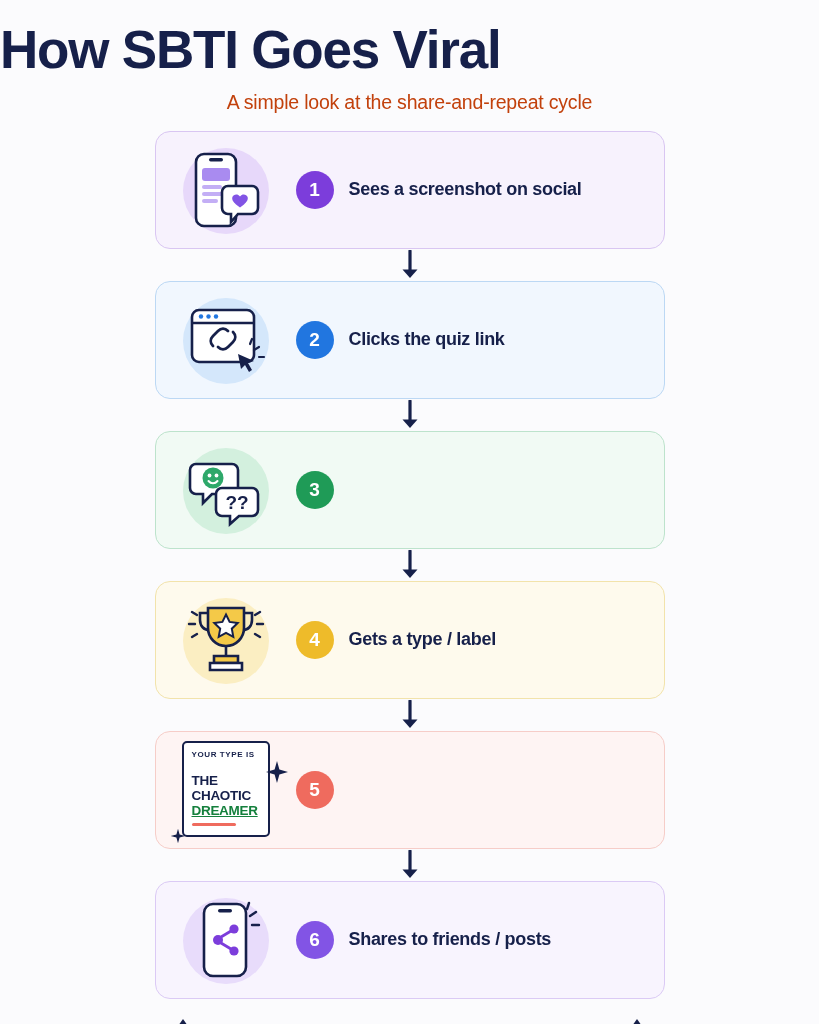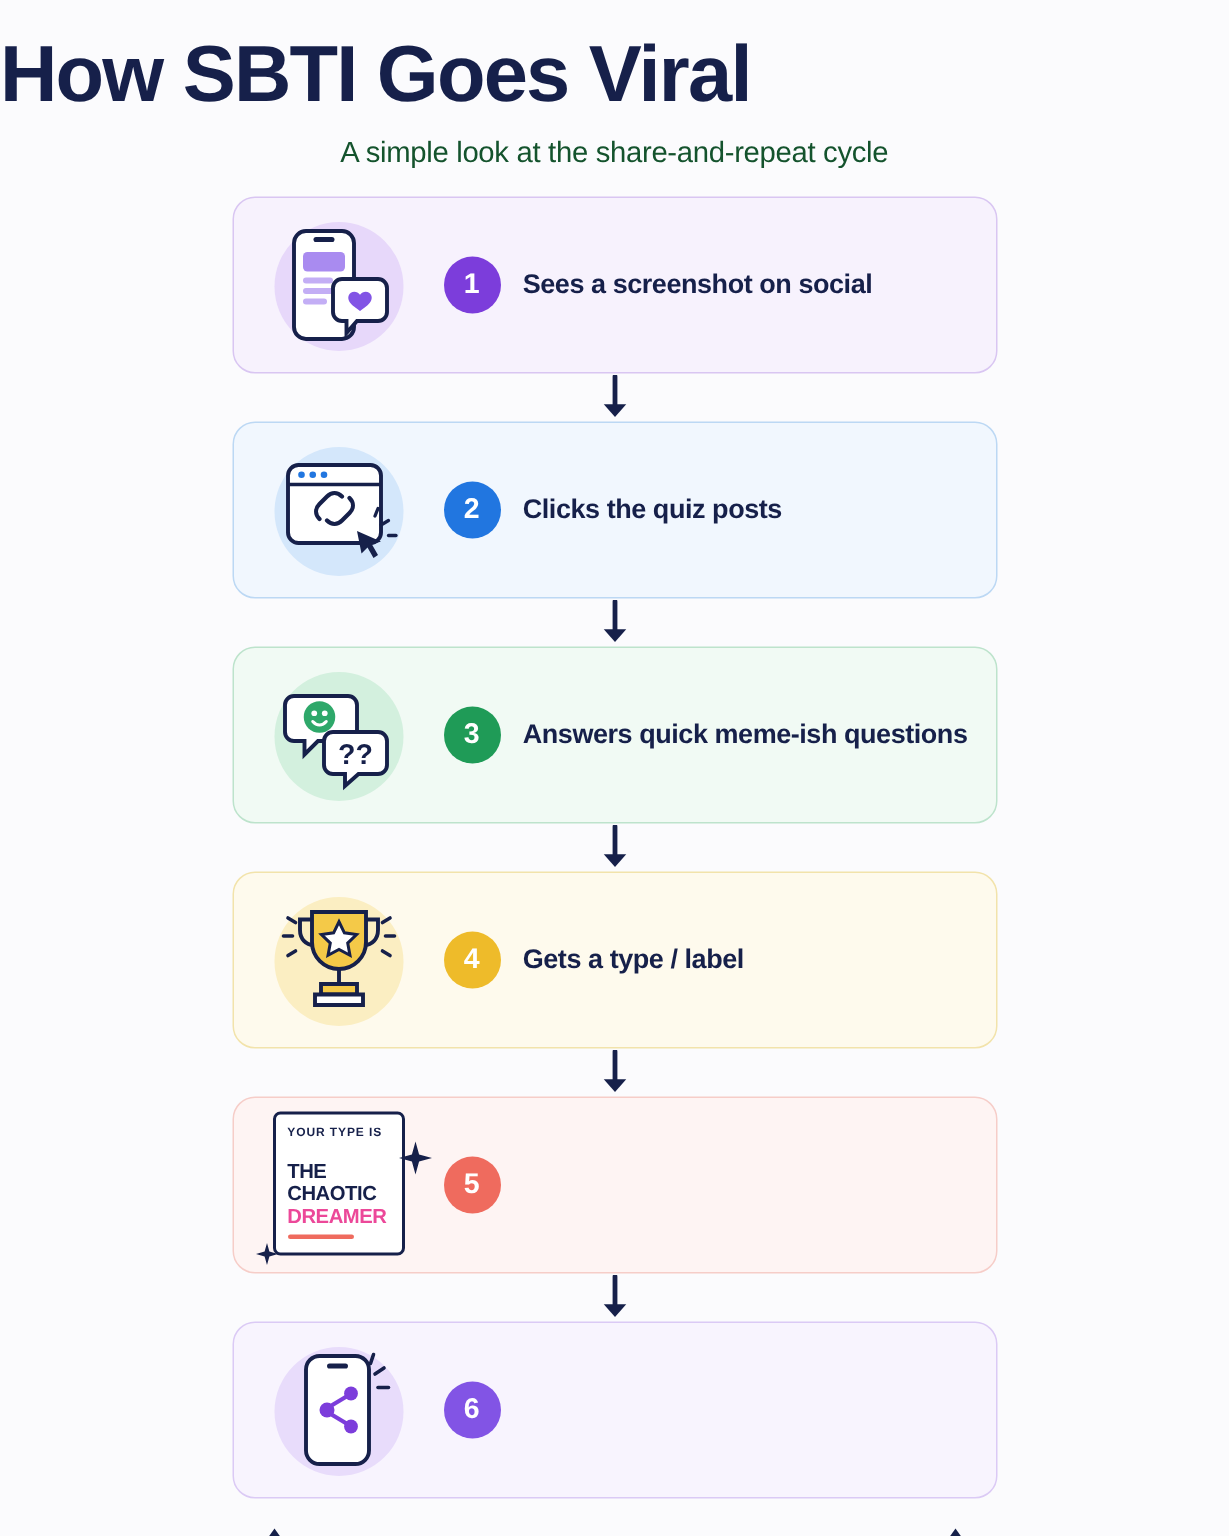--- a/index.html
+++ b/index.html
@@ -20,21 +20,21 @@
     font-size: 53px;
     font-weight: bold;
     color: #16204a;
     letter-spacing: -1.2px;
     margin-top: 22px;
     line-height: 1.05;
   }
   .subtitle {
     text-align: center;
     font-size: 19.5px;
-    color: #14532d;
+    color: #c2410c;
     margin-top: 13px;
     font-weight: 500;
     letter-spacing: -0.2px;
   }
   .flow {
     width: 510px;
     margin: 17px auto 0 auto;
   }
   .step {
     position: relative;
@@ -148,21 +148,21 @@
           </g>
           <path d="M58 60l16 7-6 2 4 7-3 2-4-7-4 4z" fill="#16204a"></path>
           <g stroke="#16204a" stroke-width="2.2" stroke-linecap="round">
             <path d="M74 56l5-3"></path>
               <path d="M70 50l2-5"></path>
               <path d="M79 63l5 0"></path>
           </g>
         </svg>
       </div>
       <div class="num" style="background:#2176e0;">2</div>
-      <div class="step-label">Clicks the quiz posts</div>
+      <div class="step-label">Clicks the quiz link</div>
     </div>
 
     <div class="arrow">
       <svg width="22" height="30" viewBox="0 0 22 30">
           <path d="M11 1v19" stroke="#16204a" stroke-width="3.2" stroke-linecap="round"></path>
           <path d="M3.5 19.5 11 28l7.5-8.5z" fill="#16204a"></path>
         </svg>
     </div>
 
     <div class="step" style="background:#f1faf4;border-color:#bde3cc;">
@@ -172,21 +172,20 @@
           <path d="M16 20h36a6 6 0 0 1 6 6v18a6 6 0 0 1-6 6H32l-9 9v-9h-7a6 6 0 0 1-6-6V26a6 6 0 0 1 6-6z" fill="#ffffff" stroke="#16204a" stroke-width="2.6"></path>
           <circle cx="33" cy="34" r="10.5" fill="#2ea86a"></circle>
           <circle cx="29.5" cy="31.5" r="1.9" fill="#ffffff"></circle>
           <circle cx="36.5" cy="31.5" r="1.9" fill="#ffffff"></circle>
           <path d="M28.5 37c2.5 3 6.5 3 9 0" stroke="#ffffff" stroke-width="2" fill="none" stroke-linecap="round"></path>
           <path d="M42 44h30a6 6 0 0 1 6 6v16a6 6 0 0 1-6 6H59l-9 8v-8h-8a6 6 0 0 1-6-6V50a6 6 0 0 1 6-6z" fill="#ffffff" stroke="#16204a" stroke-width="2.6"></path>
           <text x="57" y="65" font-family="Liberation Sans, sans-serif" font-size="19" font-weight="bold" fill="#16204a" text-anchor="middle">??</text>
         </svg>
       </div>
       <div class="num" style="background:#1f9b57;">3</div>
-      <div class="step-label">Answers quick meme-ish questions</div>
     </div>
 
     <div class="arrow">
       <svg width="22" height="30" viewBox="0 0 22 30">
           <path d="M11 1v19" stroke="#16204a" stroke-width="3.2" stroke-linecap="round"></path>
           <path d="M3.5 19.5 11 28l7.5-8.5z" fill="#16204a"></path>
         </svg>
     </div>
 
     <div class="step" style="background:#fefaed;border-color:#f2e3ab;">
@@ -221,21 +220,21 @@
         </svg>
     </div>
 
     <div class="step" style="background:#fef4f3;border-color:#f6cdc8;">
       <div class="icon-cell">
         <div class="blob" style="background:#fbdcd8;"></div>
         <div style="position:relative;z-index:2;width:88px;">
           <div style="background:#fff;border:2.2px solid #16204a;border-radius:5px;padding:7px 8px 9px 8px;">
             <div style="font-size:8px;font-weight:bold;color:#16204a;letter-spacing:0.6px;">YOUR TYPE IS</div>
             <div style="font-size:13.5px;font-weight:bold;color:#16204a;margin-top:14px;letter-spacing:-0.3px;">THE CHAOTIC</div>
-            <div style="font-size:13.5px;font-weight:bold;color:#ec4899;letter-spacing:-0.3px;">DREAMER</div>
+            <div style="font-size:13.5px;font-weight:bold;color:#15803d;letter-spacing:-0.3px;text-decoration:underline;">DREAMER</div>
             <div style="width:44px;height:2.6px;background:#ef6b5e;margin-top:5px;border-radius:2px;"></div>
           </div>
           <svg width="105" height="1" style="display:block"></svg>
           <svg width="30" height="30" viewBox="0 0 30 30" style="position:absolute;right:-22px;top:16px;">
             <path d="M15 4l2.4 8.6L26 15l-8.6 2.4L15 26l-2.4-8.6L4 15l8.6-2.4z" fill="#16204a"></path>
           </svg>
           <svg width="20" height="20" viewBox="0 0 30 30" style="position:absolute;left:-14px;bottom:-8px;">
             <path d="M15 4l2.4 8.6L26 15l-8.6 2.4L15 26l-2.4-8.6L4 15l8.6-2.4z" fill="#16204a"></path>
           </svg>
         </div>
@@ -264,20 +263,21 @@
           <circle cx="54" cy="35" r="4.6" fill="#7c3ddb"></circle>
           <circle cx="54" cy="57" r="4.6" fill="#7c3ddb"></circle>
           <g stroke="#16204a" stroke-width="2.4" stroke-linecap="round">
             <path d="M70 22l6-4"></path>
               <path d="M72 31l7 0"></path>
               <path d="M67 15l2-6"></path>
           </g>
         </svg>
       </div>
       <div class="num" style="background:#8254e5;">6</div>
+      <div class="step-label">Shares to friends / posts</div>
     </div>
 
   </div>
 
   <div class="loop-area">
     <svg class="loop-svg" width="510" height="110" viewBox="0 0 510 110">
       <path d="M132 64H55c-16 0-27-11-27-25V22" fill="none" stroke="#16204a" stroke-width="3.4" stroke-linecap="round"></path>
       <path d="M19.5 26 28 14l8.5 12z" fill="#16204a"></path>
       <path d="M378 64h77c16 0 27-11 27-25V22" fill="none" stroke="#16204a" stroke-width="3.4" stroke-linecap="round"></path>
       <path d="M473.5 26 482 14l8.5 12z" fill="#16204a"></path>

